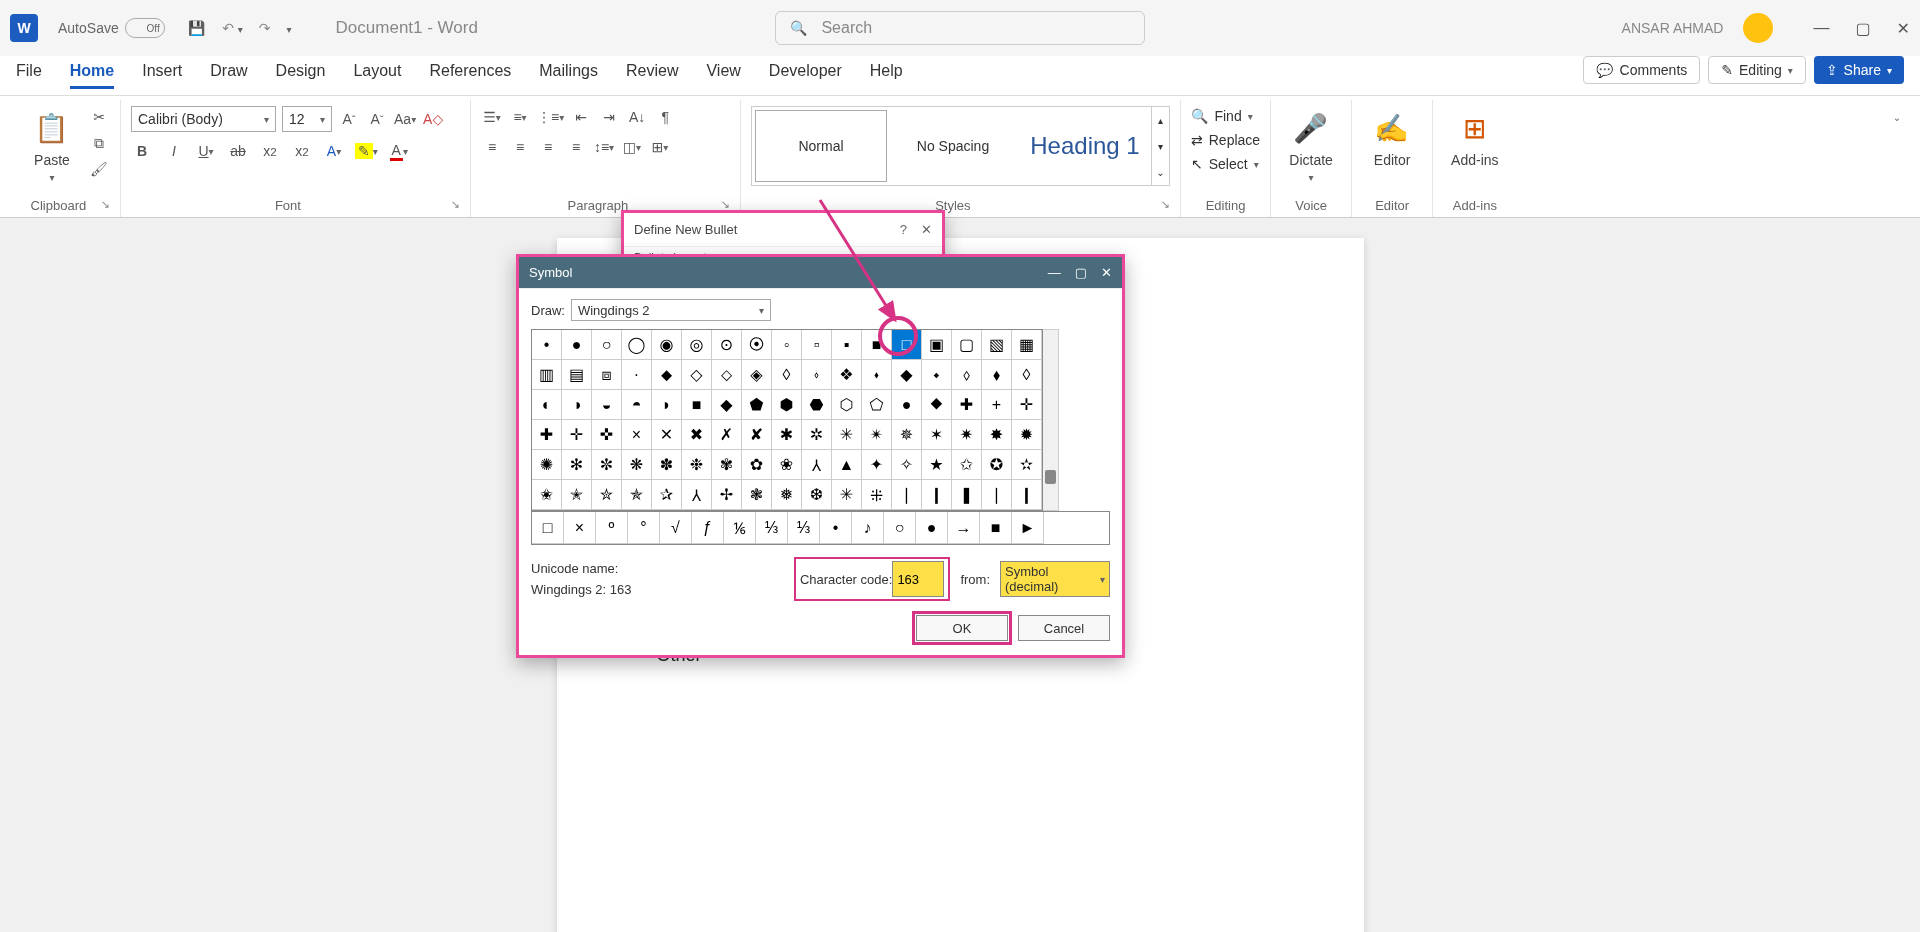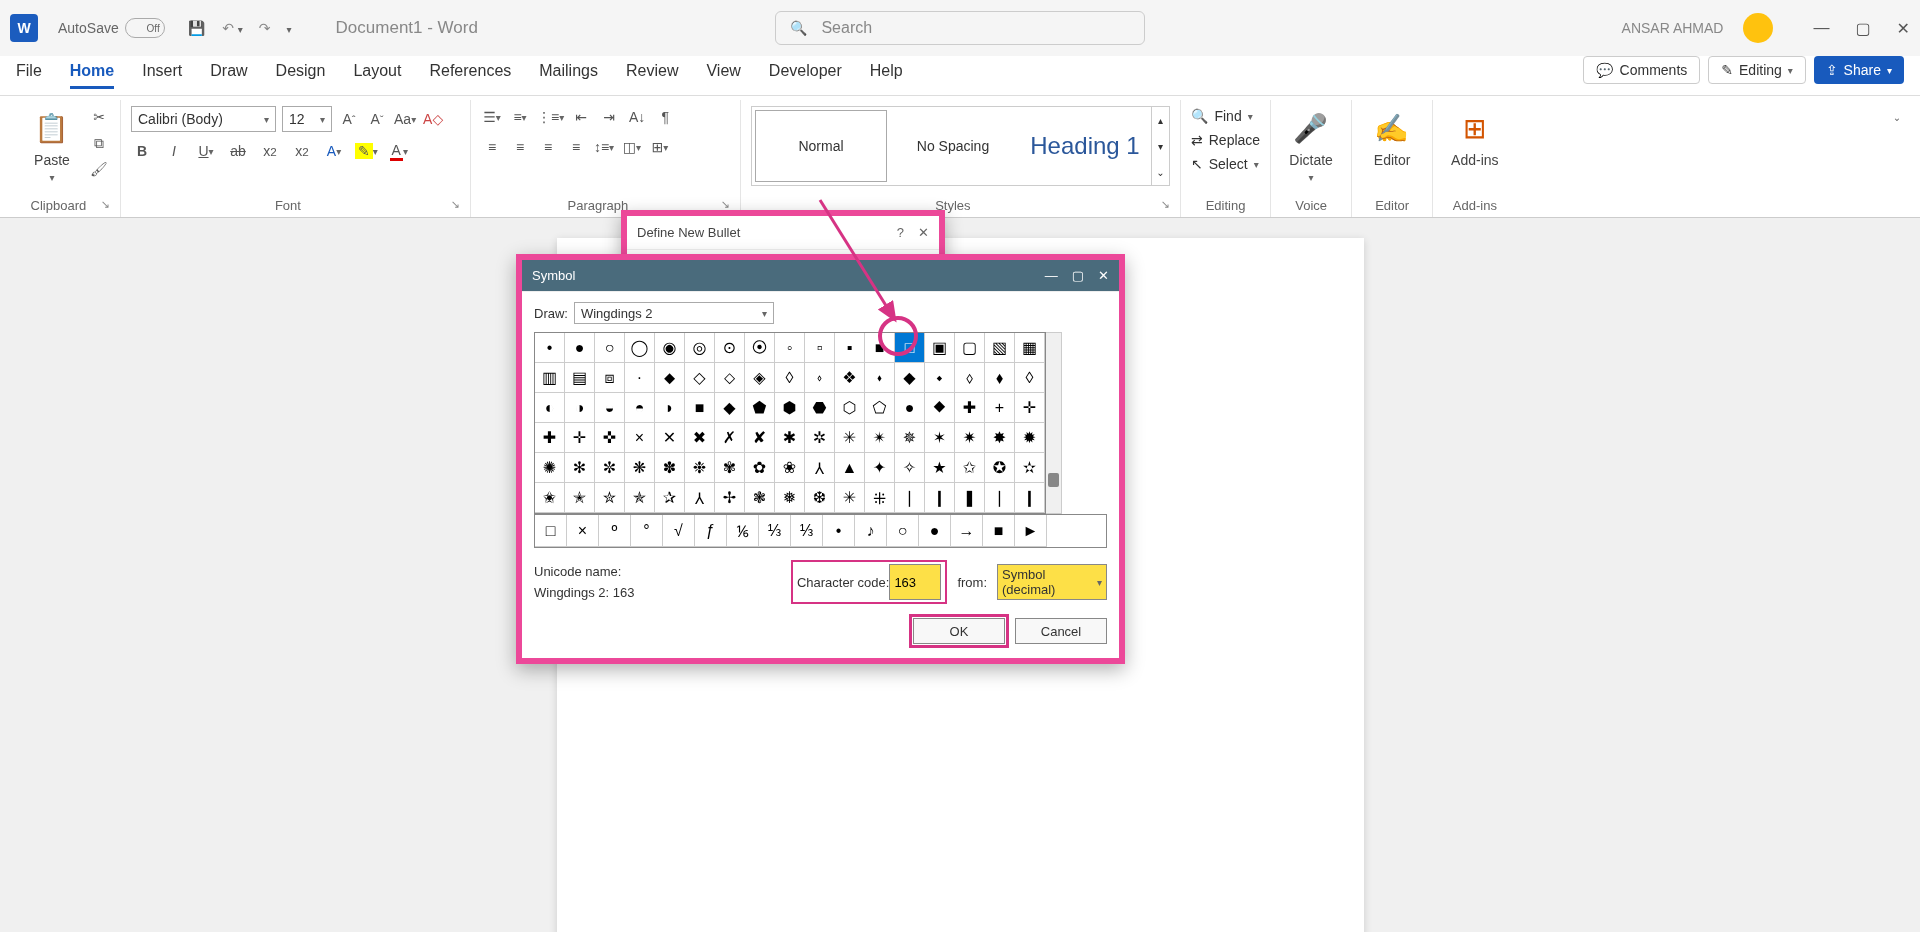--- a/index.html
+++ b/index.html
@@ -51,21 +51,21 @@
 
   .editing-stack .row { display: flex; align-items: center; gap: 6px; padding: 2px 0; font-size: 14px;}
 
   
   .doc-area { position: relative; height: calc(932px - 56px - 40px - 122px); display: flex; justify-content: center; padding-top: 20px;}
   .page { width: 807px; min-height: 700px; background: #fff; box-shadow: 0 2px 8px rgba(0,0,0,.15); padding: 80px 100px; font-size: 18px; color: #222; position: relative; }
   .page p { margin: 6px 0; }
   .page .q { font-size: 22px; font-weight: 600; margin-bottom: 14px;}
 
   
-  .dialog { position: absolute; background: #fff; border: 6px solid #ec4899; box-shadow: 0 6px 18px rgba(0,0,0,.3); }
+  .dialog { position: absolute; background: #fff; border: 3px solid #ec4899; box-shadow: 0 6px 18px rgba(0,0,0,.3); }
   .dlg-bullet { left: 621px; top: 210px; width: 324px; height: 50px; z-index: 5;}
   .dlg-titlebar { height: 34px; display: flex; align-items: center; padding: 0 10px; font-size: 13px; color: #444; border-bottom: 1px solid #eee;}
   .dlg-titlebar .dlg-close { margin-left: auto; display:flex; gap:14px; color:#666;}
   .dlg-bullet .sub { padding: 4px 10px; font-size: 12px; color: #555;}
 
   
   .dlg-symbol { left: 516px; top: 254px; width: 609px; z-index: 10;}
   .dlg-symbol .dlg-titlebar { background: #4a6b7c; color: #fff; height: 32px;}
   .dlg-symbol .dlg-titlebar .dlg-close span { color: #fff; }
   .dlg-body { padding: 10px 12px 14px 12px; font-size: 13px; color: #333; }

